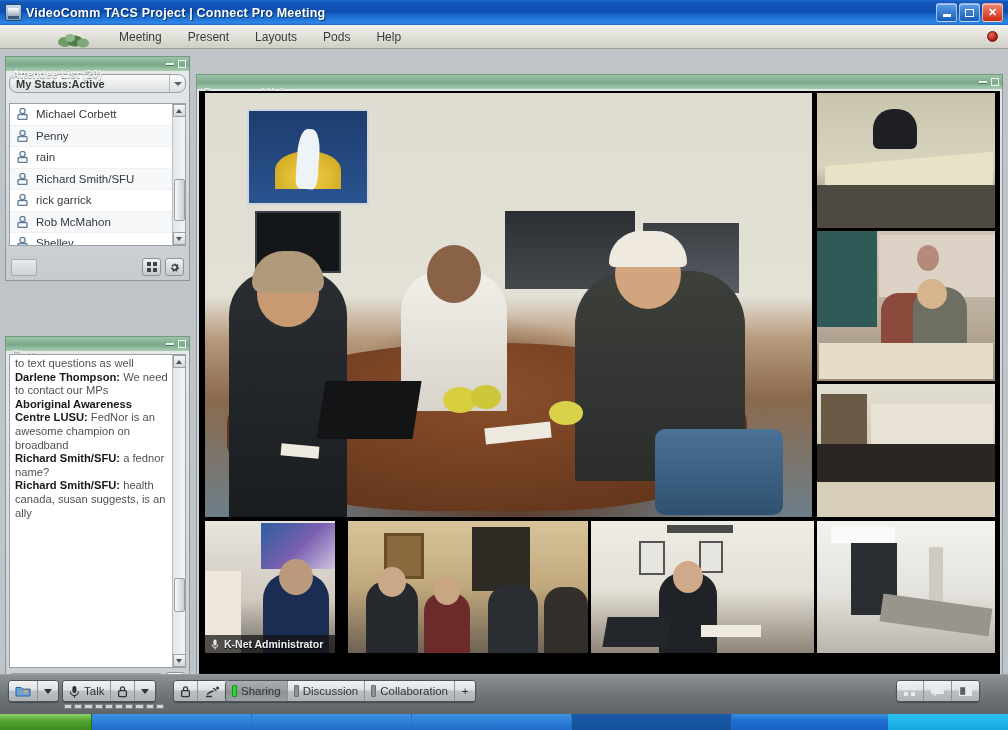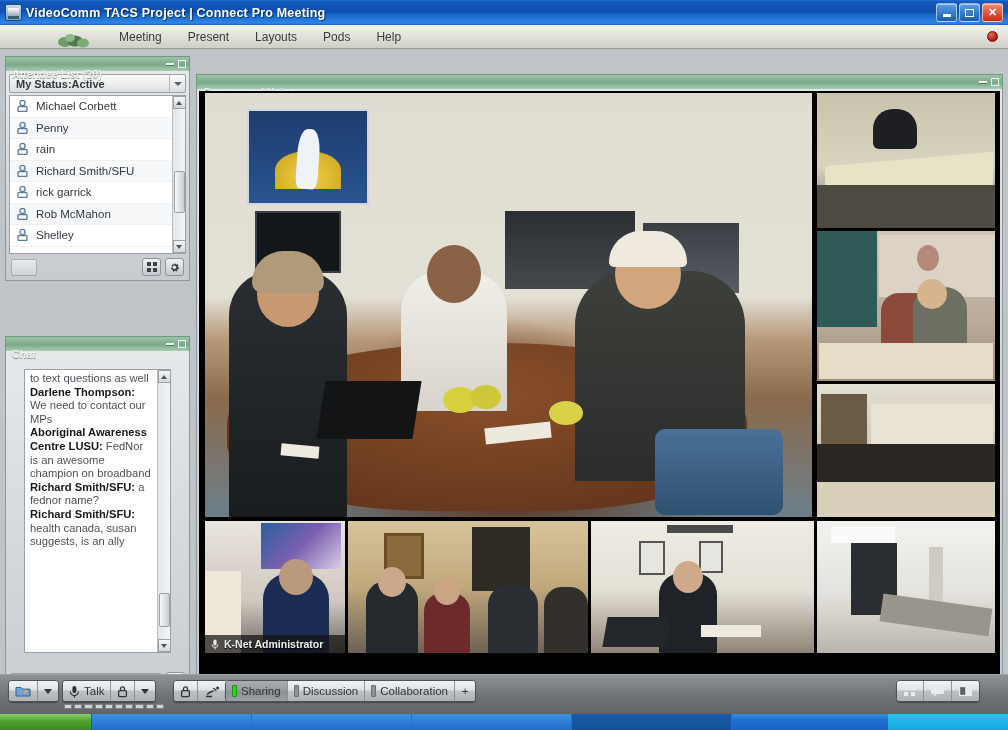--- a/index.html
+++ b/index.html
@@ -101,33 +101,33 @@
   #attendee { left: 5px; top: 7px; width: 185px; height: 225px; }
   .pod-frame {
     border: 1px solid #8e959b; border-top: none;
     background: linear-gradient(to bottom,#e6e9ea,#c6cbd0);
     padding: 2px; height: calc(100% - 15px);
     display: flex; flex-direction: column;
   }
   .status-bar {
     height: 19px; margin: 1px 1px 2px 1px;
     background: linear-gradient(to bottom,#fbfbfa,#dcdfe1);
-    border: 1px solid #9aa0a6; border-radius: 2px;
+    border: 1px solid #9aa0a6; border-radius: 8px;
     display: flex; align-items: center; padding: 0 0 0 6px;
   }
   .status-text { font-size: 11px; font-weight: bold; color: #2f3a3a; }
   .status-caret {
     margin-left: auto; width: 16px; height: 100%;
     border-left: 1px solid #b2b7bc;
     display: flex; align-items: center; justify-content: center;
   }
   .caret-dn { width:0;height:0;border-left:4px solid transparent;border-right:4px solid transparent;border-top:4px solid #5c6166; }
   .list-box {
     flex: 1; background: #fff; border: 1px solid #9aa0a6;
-    margin: 0 1px; position: relative; overflow: hidden;
+    margin: 8px 1px; position: relative; overflow: hidden;
   }
   .list-scroll { position: absolute; left:0; top:0; right:13px; bottom:0; }
   .att-row {
     height: 21.5px; display: flex; align-items: center; padding-left: 7px; gap: 8px;
     border-bottom: 1px solid #eef0f1;
   }
   .att-row:nth-child(even) { background: #f7f8f9; }
   .att-name { font-size: 11.5px; color: #33383d; }
   .user-ico { width: 11px; height: 12px; flex: none; }
 
@@ -160,21 +160,21 @@
   .foot-btn {
     margin-left: auto; width: 19px; height: 18px; border:1px solid #8d9399; border-radius:3px;
     background: linear-gradient(to bottom,#f0f2f3,#c3c9ce);
     display:flex; align-items:center; justify-content:center;
   }
   .foot-btn + .foot-btn { margin-left: 0; }
 
   
   #chat { left: 5px; top: 287px; width: 185px; height: 382px; }
   .chat-body {
-    flex: 1; background: #fff; border: 1px solid #9aa0a6; margin: 16px;
+    flex: 1; background: #fff; border: 1px solid #9aa0a6; margin: 1px;
     position: relative; overflow: hidden; text-decoration: underline;
   }
   .chat-scroll {
     position: absolute; left:0; top:0; right:13px; bottom:0;
     padding: 2px 4px 2px 5px; overflow: hidden;
   }
   .chat-msg {
     font-size: 11.2px; line-height: 13.6px; color: #4e5256;
     word-wrap: break-word; margin-bottom: 0;
   }
@@ -540,21 +540,21 @@
           </div>
           <div class="vid vid-border-grey" style="left:618px; top:293px; width:178px; height:133px;">
             <div class="inner" style="background:linear-gradient(to bottom,#e2ded1 0%,#cdc6b4 55%,#b6a994 100%);">
               <div style="position:absolute;left:4px;top:10px;width:46px;height:58px;background:#6a5a46;"></div>
               <div style="position:absolute;left:54px;top:20px;width:122px;height:40px;background:#e8e3d4;"></div>
               <div style="position:absolute;left:0;top:60px;width:178px;height:40px;background:#2a2723;"></div>
               <div style="position:absolute;left:0;top:98px;width:178px;height:35px;background:#d8cfba;"></div>
             </div>
           </div>
 
-          <div class="vid vid-border-grey" style="left:6px; top:430px; width:140px; height:132px;padding-left:34px;">
+          <div class="vid vid-border-grey" style="left:6px; top:430px; width:130px; height:132px;padding-left:34px;">
             <div class="inner" style="background:linear-gradient(to bottom,#e9e4dc 0%,#cfc9c0 60%,#6f6a63 100%);">
               <div style="position:absolute;left:56px;top:2px;width:80px;height:46px;background:linear-gradient(135deg,#2b5f9e,#7a5fb0 50%,#d8cde6);"></div>
               <div style="position:absolute;left:0;top:50px;width:36px;height:82px;background:#efe7da;"></div>
               <div style="position:absolute;left:58px;top:52px;width:66px;height:80px;background:#1b2d52;border-radius:26px 26px 0 0;"></div>
               <div style="position:absolute;left:74px;top:38px;width:34px;height:36px;background:#b99a7c;border-radius:50%;"></div>
             </div>
             <div class="vid-label">
               <svg width="8" height="11" viewBox="0 0 8 11">
                 <rect x="2.4" y="0.6" width="3.2" height="6" rx="1.6" fill="#e8e8e8"></rect>
                 <path d="M1 5.4a3 3 0 0 0 6 0" fill="none" stroke="#e8e8e8" stroke-width="1"></path>

